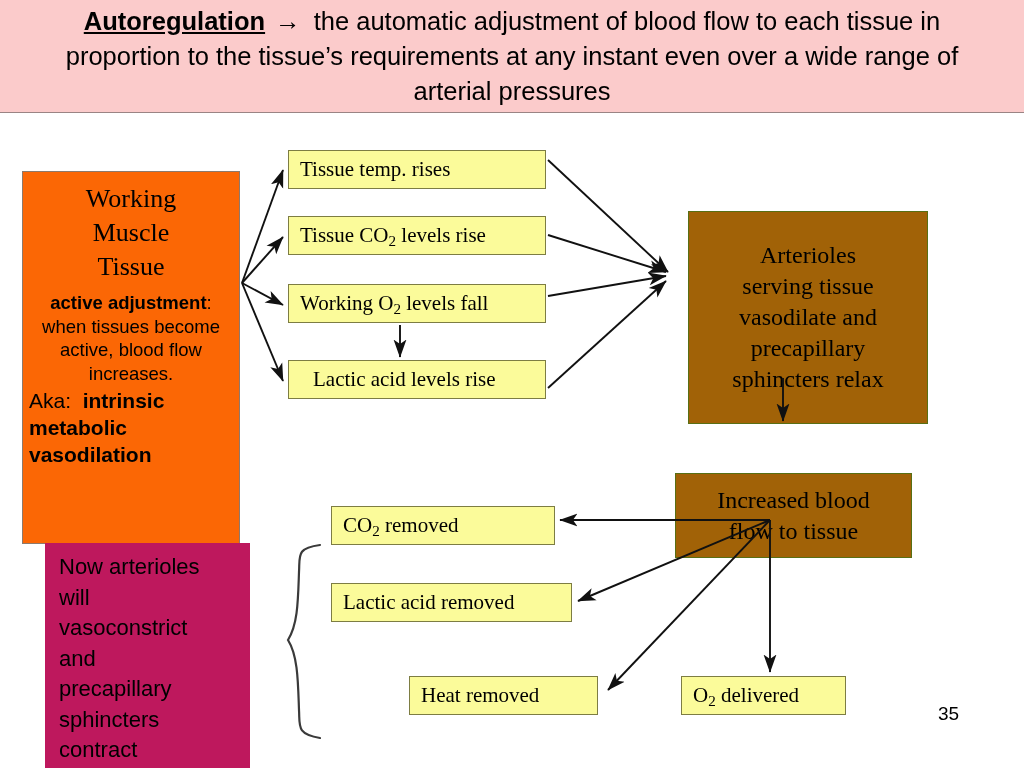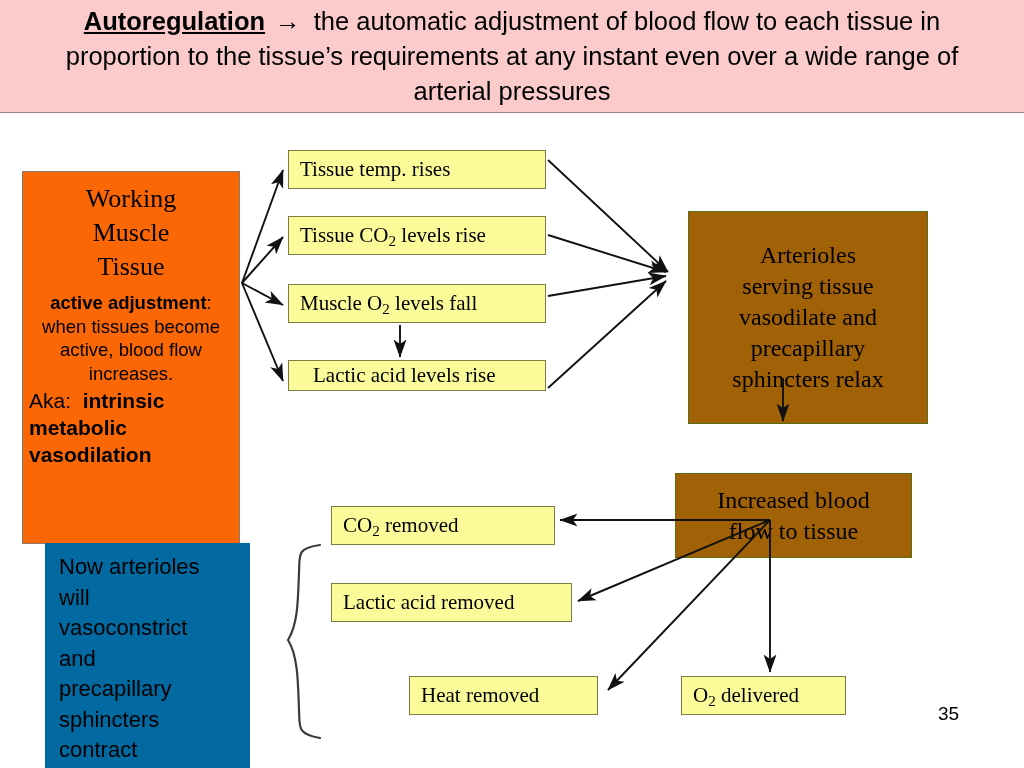--- a/index.html
+++ b/index.html
@@ -66,21 +66,21 @@
     margin-top: 48px;
   }
   .orangebox {
     background: #fb6705;
     border: 1.6px solid #8c7a6d;
     flex-direction: column;
     justify-content: flex-start;
     padding: 6px 6px 0 6px;
   }
   .bluebox {
-    background: #0369a1;
+    background: #be185d;
     border: none;
     font-family: "Liberation Sans", sans-serif;
     font-size: 22px;
     line-height: 30.5px;
     align-items: flex-start;
     justify-content: flex-start;
     text-align: left;
     padding: 9px 8px 0 14px;
   }
   sub { font-size: 0.72em; line-height: 0; vertical-align: -0.28em; }
@@ -157,24 +157,24 @@
 
   <div class="box yellowbox" style="left:288px; top:150px; width:258px; height:39px;">
     <span><span>Tissue temp. rises</span><sub></sub><span></span></span>
   </div>
 
   <div class="box yellowbox" style="left:288px; top:216px; width:258px; height:39px;">
     <span><span>Tissue CO</span><sub>2</sub><span> levels rise</span></span>
   </div>
 
   <div class="box yellowbox" style="left:288px; top:284px; width:258px; height:39px;">
-    <span><span>Muscle O</span><sub>2</sub><span> levels fall</span></span>
-  </div>
-
-  <div class="box yellowbox" style="left:288px; top:360px; width:258px; height:31px;padding-left:24px;">
+    <span><span>Working O</span><sub>2</sub><span> levels fall</span></span>
+  </div>
+
+  <div class="box yellowbox" style="left:288px; top:360px; width:258px; height:39px;padding-left:24px;">
     <span><span>Lactic acid levels rise</span><sub></sub><span></span></span>
   </div>
 
   <div class="box greenbox" style="left:688px; top:163px; width:240px; height:213px; flex-direction:column;">
     <div>Arterioles</div>
     <div>serving tissue</div>
     <div>vasodilate and</div>
     <div>precapillary</div>
     <div>sphincters relax</div>
   </div>

